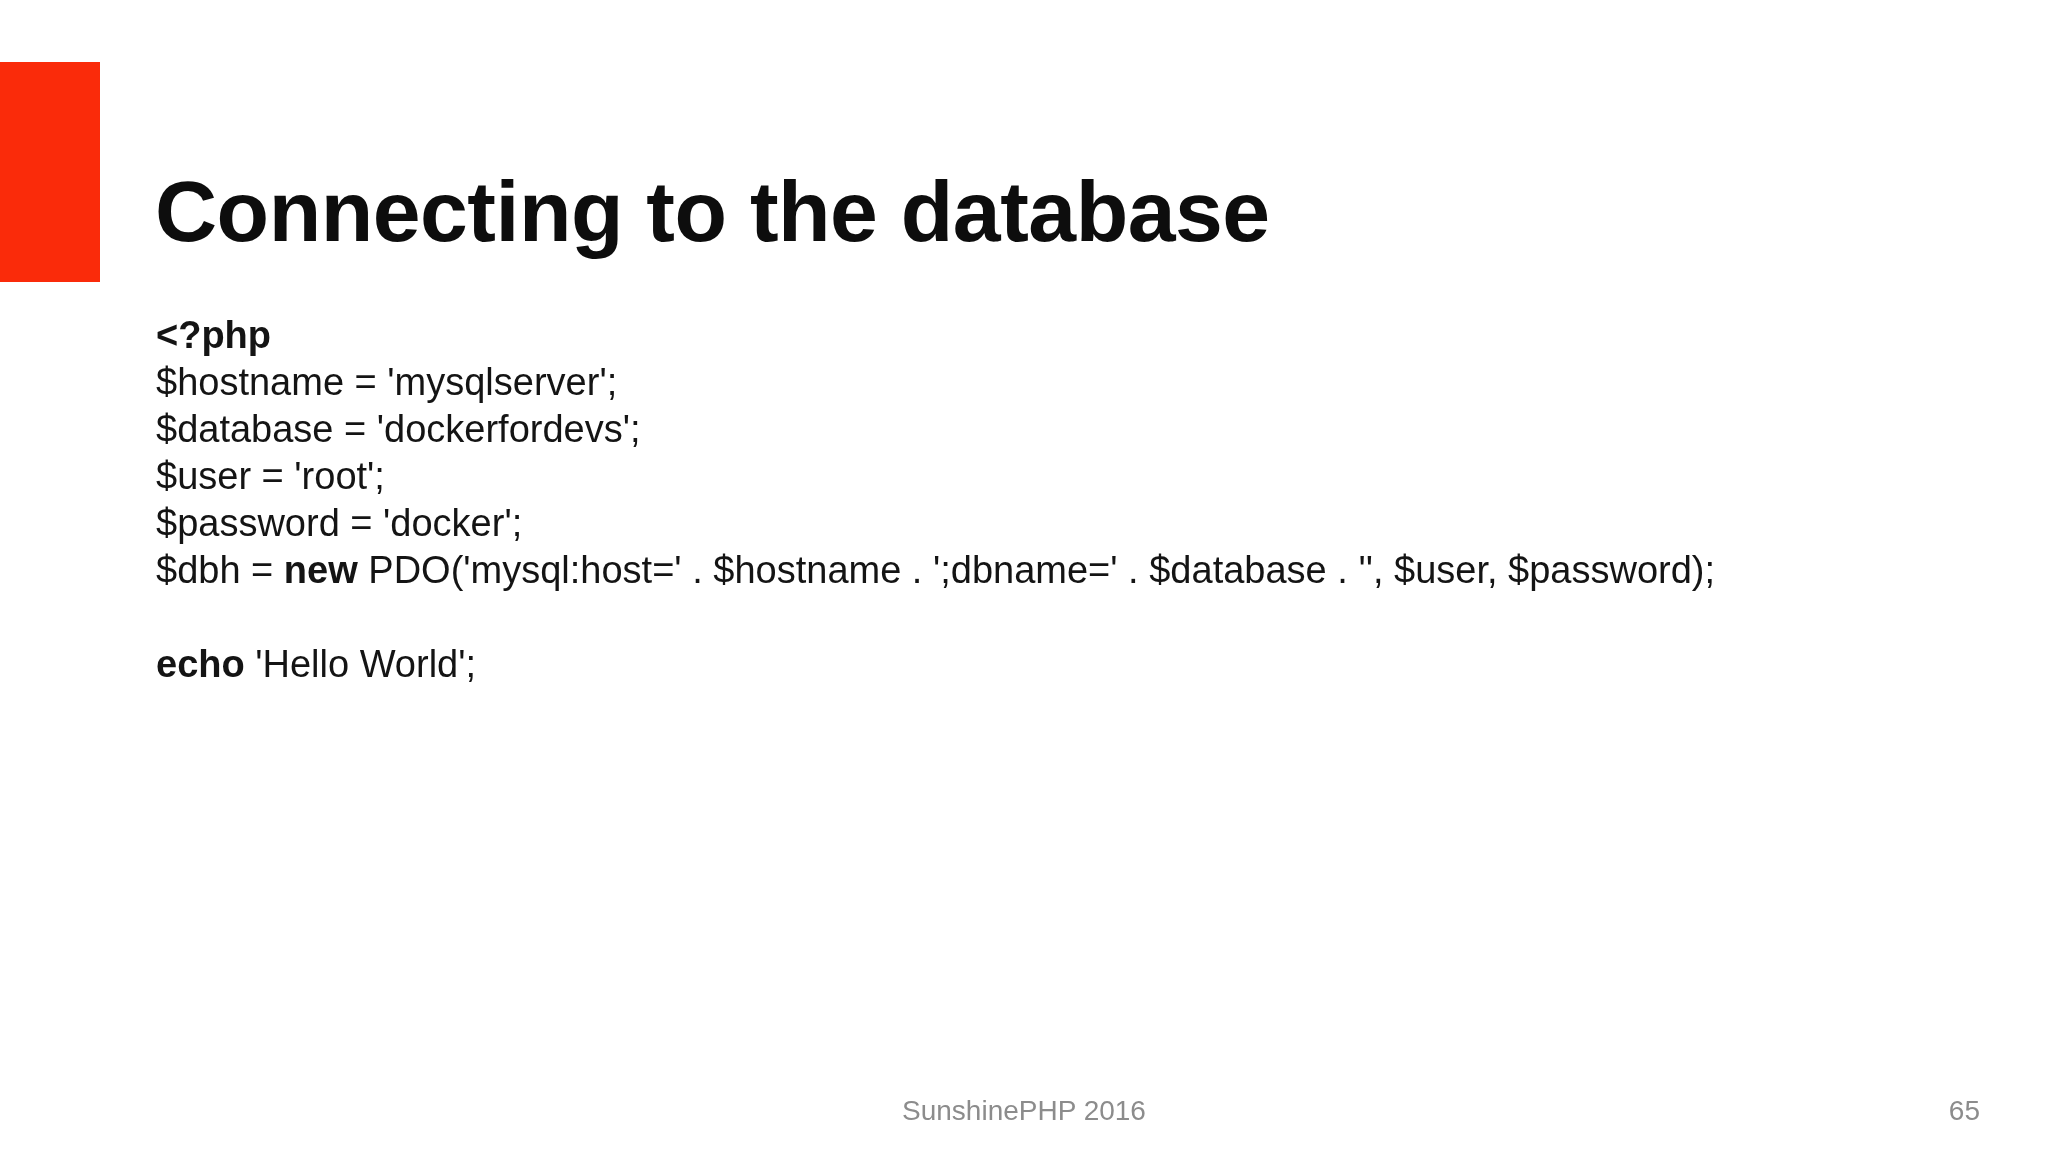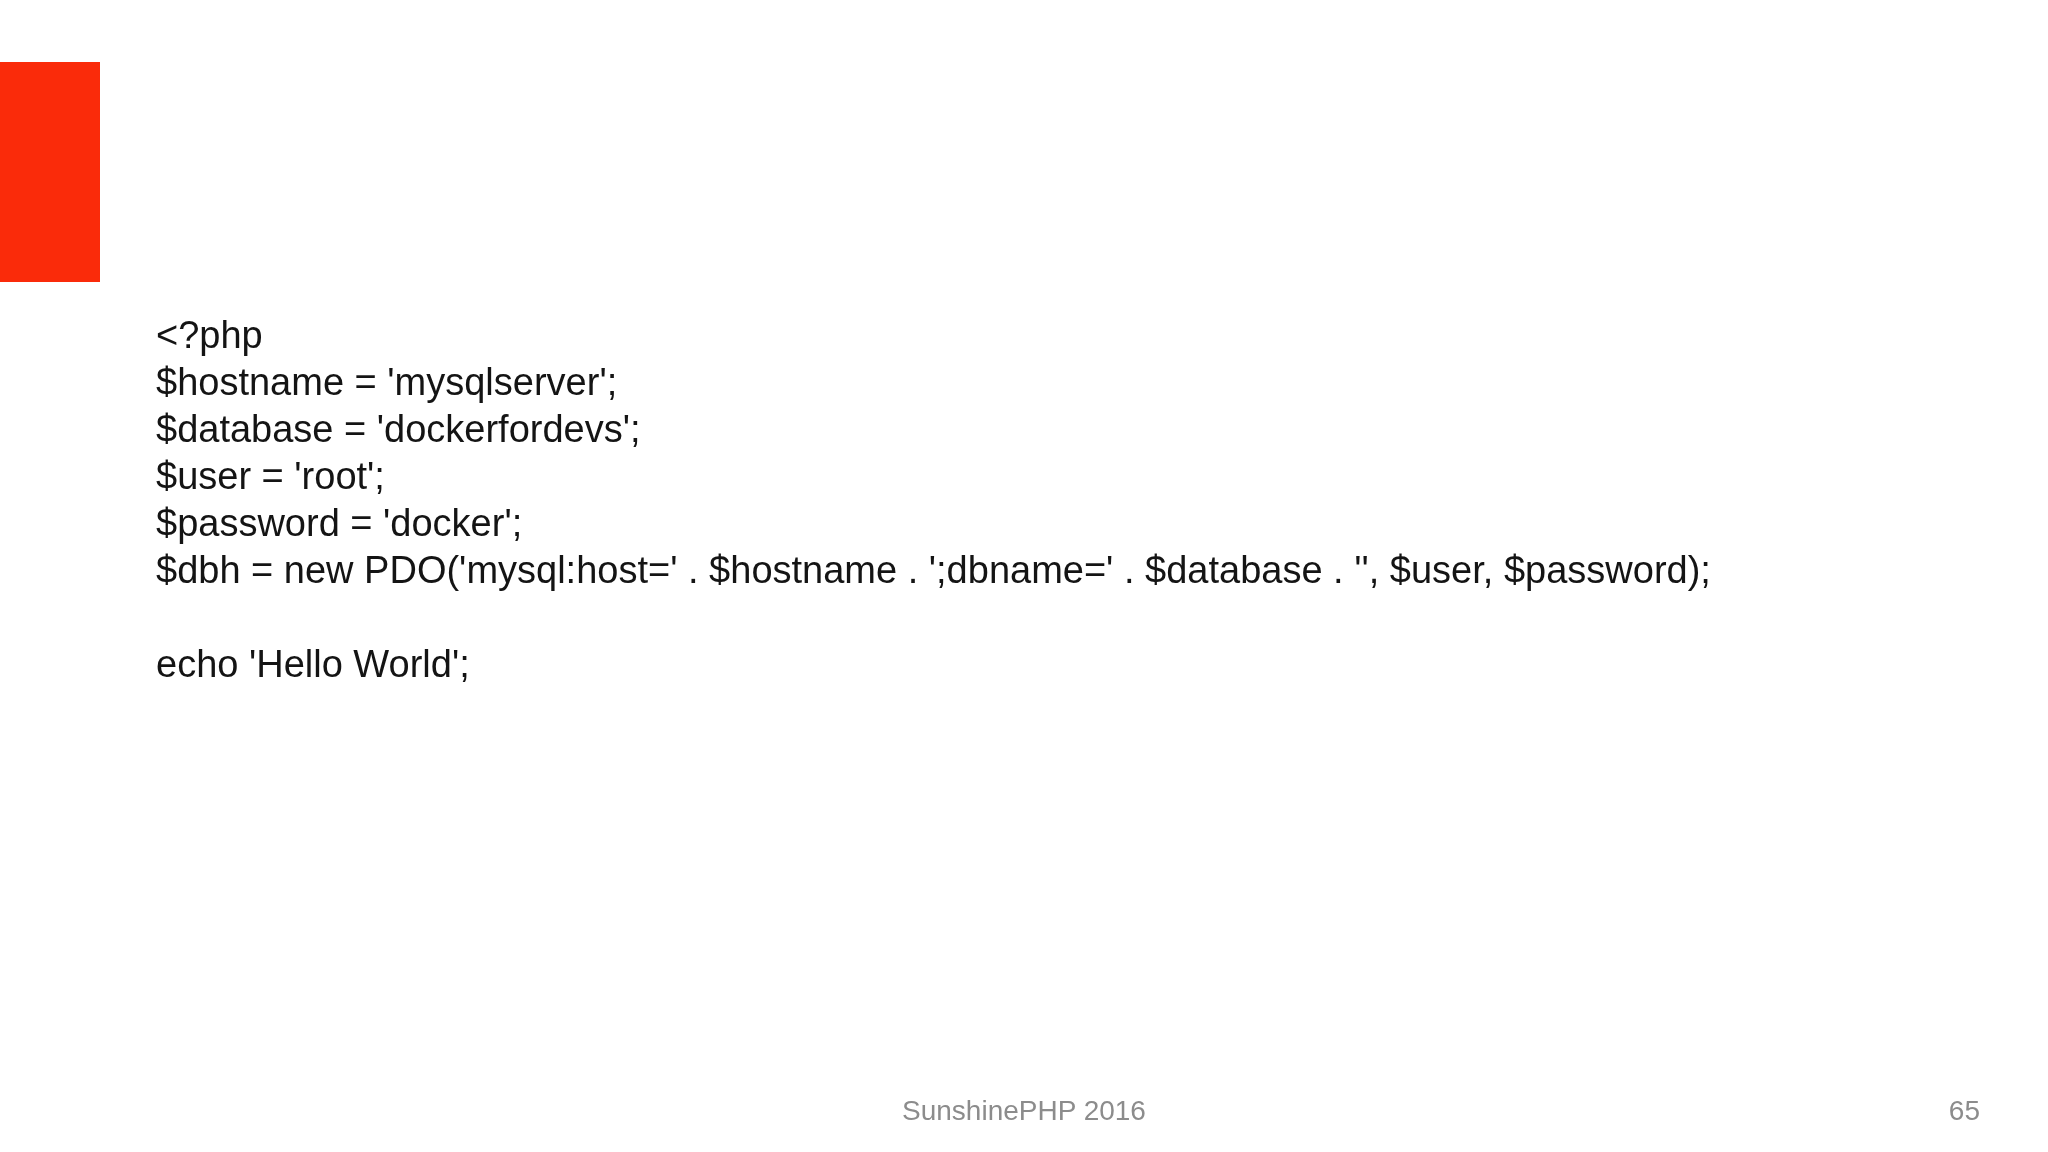--- a/index.html
+++ b/index.html
@@ -52,21 +52,21 @@
     line-height: 47px;
     color: #141414;
     font-weight: 400;
     white-space: pre;
   }
   #code-block .code-line {
     white-space: pre;
     min-height: 47px;
   }
   #code-block .kw {
-    font-weight: 400;
+    font-weight: 700;
     text-align: center;
   }
   #code-block .blank-line {
     height: 47px;
   }
 
   
   #footer-conference {
     position: absolute;
     left: 0px;
@@ -86,20 +86,21 @@
     font-weight: 400;
   }
 </style>
 </head>
 <body>
 
 <div id="slide">
 
   <div id="accent-bar"></div>
 
+  <h1 id="slide-title">Connecting to the database</h1>
 
   <div id="code-block"><div class="code-line"><span class="kw">&lt;?php</span></div><div class="code-line"><span class="">$hostname = 'mysqlserver';</span></div><div class="code-line"><span class="">$database = 'dockerfordevs';</span></div><div class="code-line"><span class="">$user = 'root';</span></div><div class="code-line"><span class="">$password = 'docker';</span></div><div class="code-line"><span class="">$dbh = </span><span class="kw">new</span><span class=""> PDO('mysql:host=' . $hostname . ';dbname=' . $database . '', $user, $password);</span></div><div class="code-line blank-line">&nbsp;</div><div class="code-line"><span class="kw">echo</span><span class=""> 'Hello World';</span></div></div>
 
   <div id="footer-conference">SunshinePHP 2016</div>
 
   <div id="footer-page-number">65</div>
 
 </div>
 
 </body></html>

